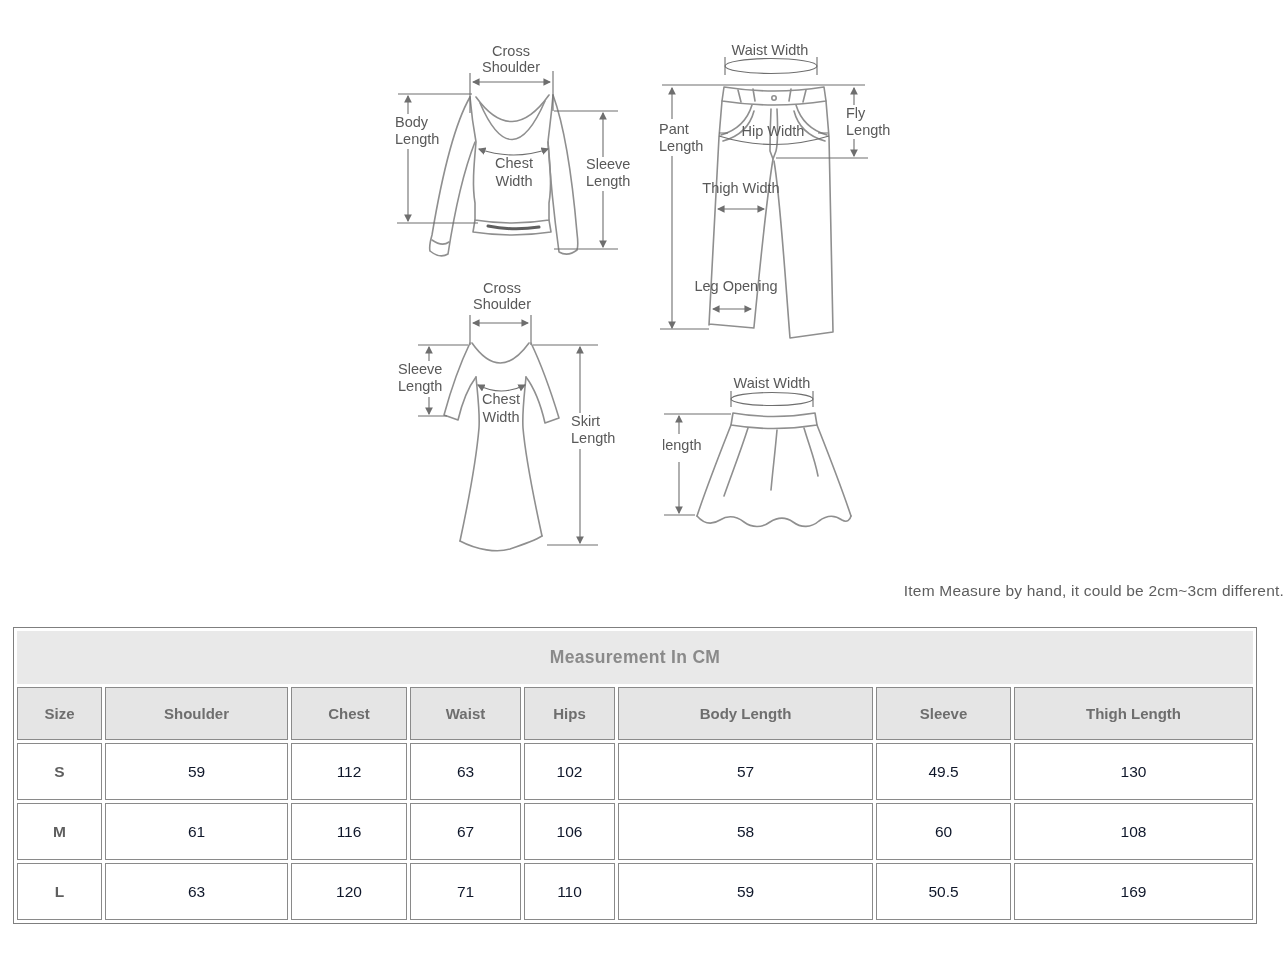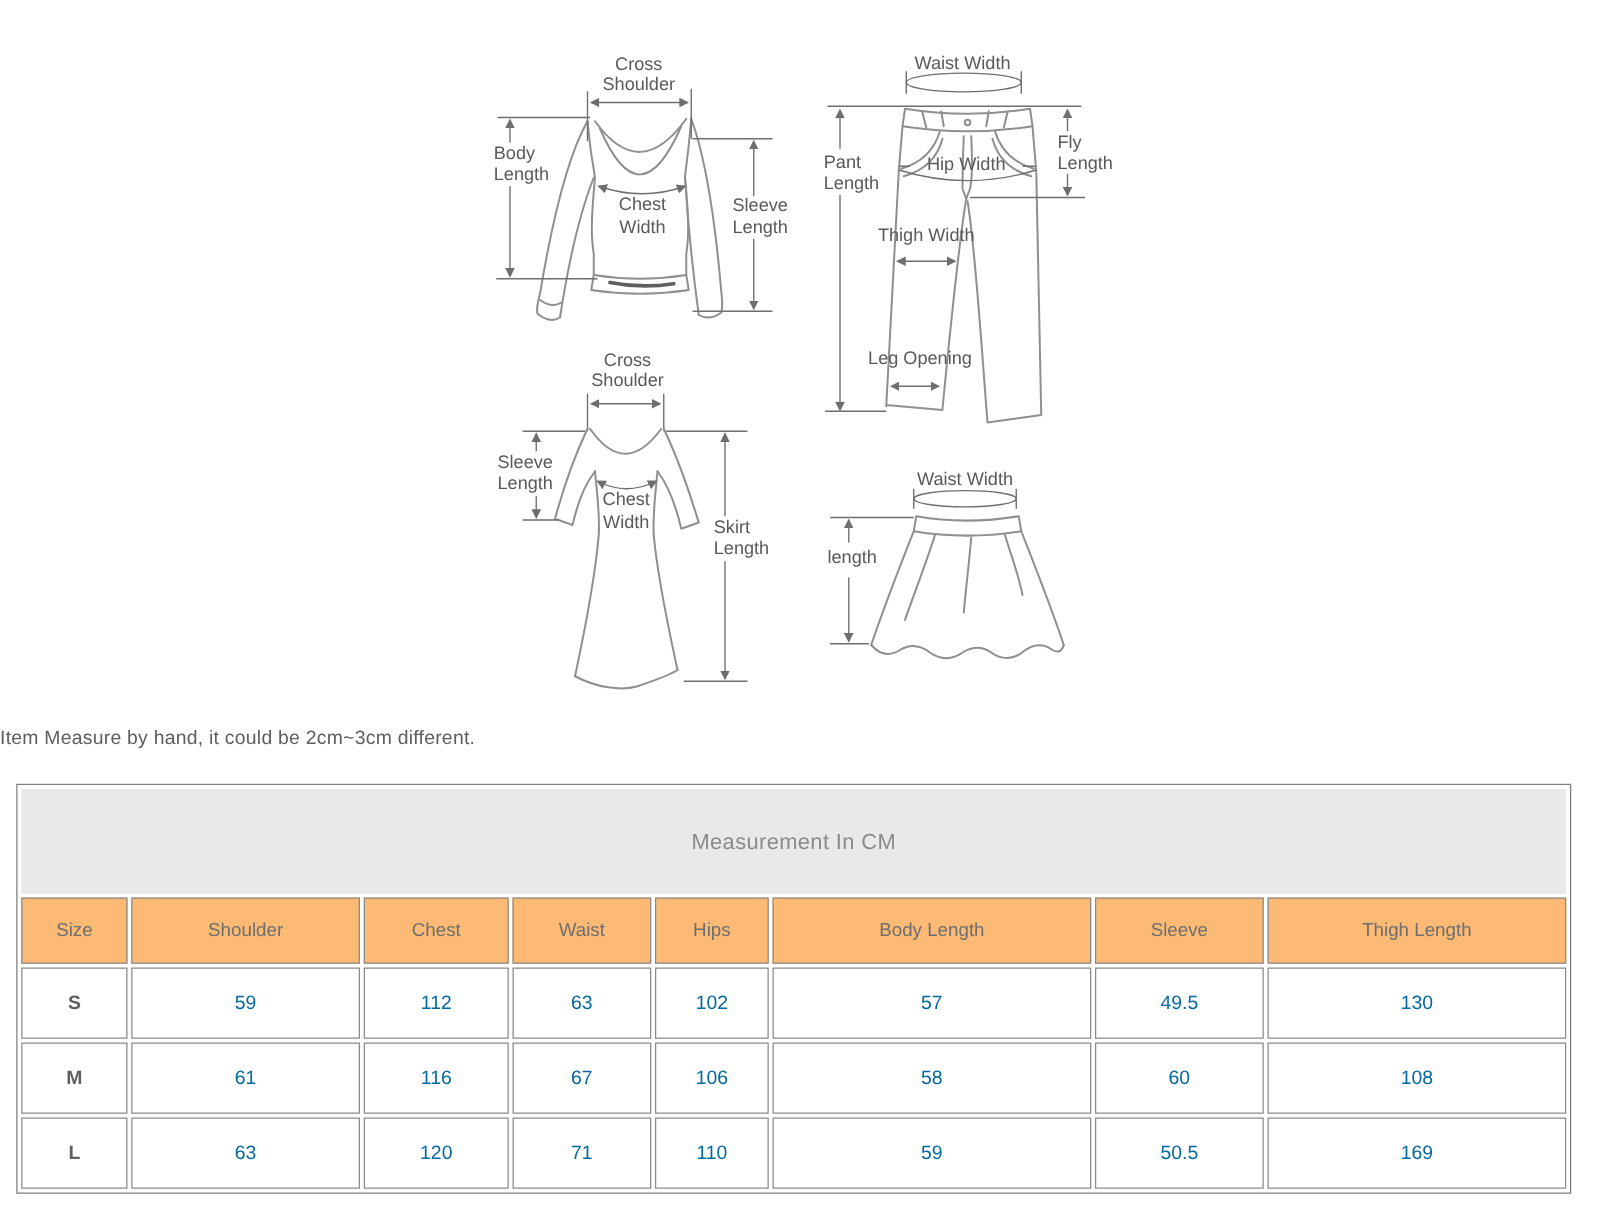--- a/index.html
+++ b/index.html
@@ -13,38 +13,38 @@
   .diagram svg { position:absolute; overflow:visible; }
   .svg-sweater { left:5px;   top:5px; }
   .svg-pants   { left:265px; top:5px; }
   .svg-dress   { left:5px;   top:243px; }
   .svg-skirt   { left:265px; top:338px; }
   .g { stroke:#8f8f8f; stroke-width:1.6; fill:none; stroke-linecap:round; stroke-linejoin:round; }
   .g2 { stroke:#5f5f5f; stroke-width:3; fill:none; stroke-linecap:round; }
   .m { stroke:#6e6e6e; stroke-width:1.1; fill:none; }
   text.lbl { font-family:"Liberation Sans", sans-serif; font-size:14.5px; fill:#595959; }
   .mid { text-anchor:middle; }
-  .note { text-align:left; font-size:15.5px; color:#5e5e5e; margin-top:7px; letter-spacing:.2px; }
+  .note { text-align:right; font-size:15.5px; color:#5e5e5e; margin-top:7px; letter-spacing:.2px; }
   
   table.size-table {
     border-collapse:separate; border-spacing:3px;
     width:1244px; margin:27px 0 0 13px;
     border:1px solid #7f7f7f; background:#ffffff;
   }
   .size-table th, .size-table td {
     border:1px solid #8a8a8a; text-align:center; vertical-align:middle;
   }
   th.tbl-title {
     border:1px solid transparent; background:#e9e9e9;
-    height:84px; font-size:17.5px; font-weight:normal; color:#8a8a8a; letter-spacing:.3px;
+    height:53px; font-size:17.5px; font-weight:bold; color:#8a8a8a; letter-spacing:.3px;
   }
   tr.head-row th {
-    background:#fdba74; height:53px; font-size:15px; font-weight:normal; color:#6e6e6e;
-  }
-  tbody td { height:57px; font-size:15.5px; color:#0369a1; background:#ffffff; }
+    background:#e5e5e5; height:53px; font-size:15px; font-weight:bold; color:#6e6e6e;
+  }
+  tbody td { height:57px; font-size:15.5px; color:#0f172a; background:#ffffff; }
   tbody td.size-cell { font-weight:bold; color:#5f5f5f; }
 </style>
 </head>
 <body>
 
 <div class="diagram">
 
   <svg class="svg-sweater" width="255" height="230" viewBox="0 0 255 230">
     <defs>
       <marker id="arA" viewBox="0 0 10 10" refX="8.5" refY="5" markerWidth="7" markerHeight="7" orient="auto-start-reverse">

